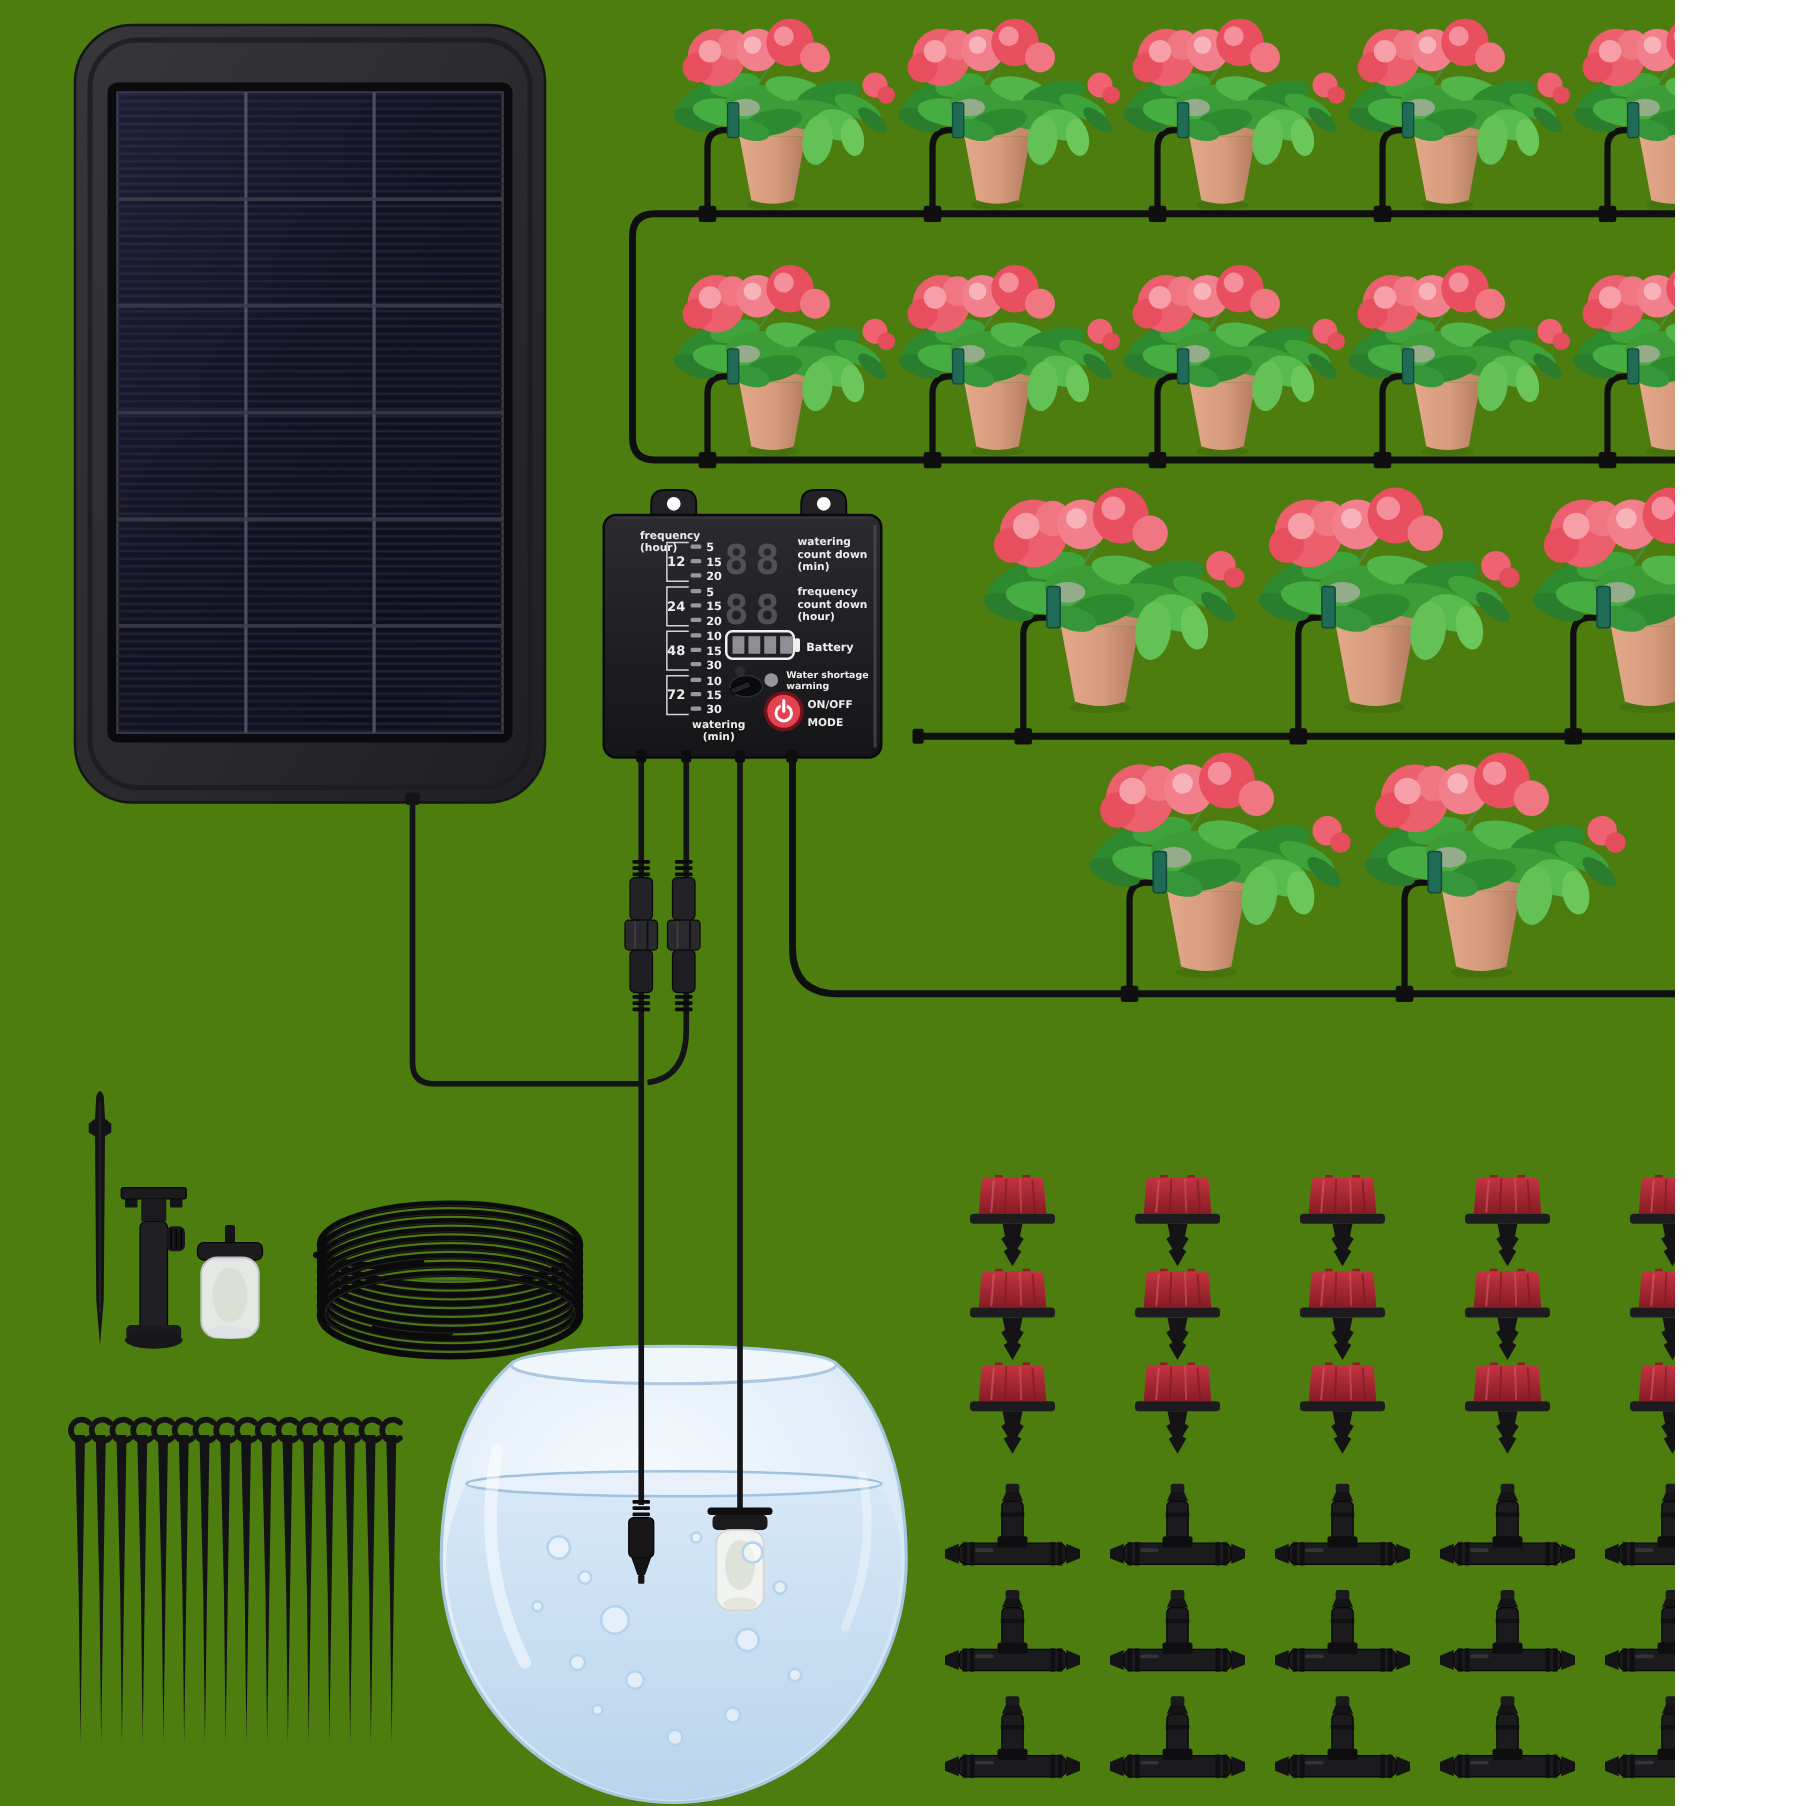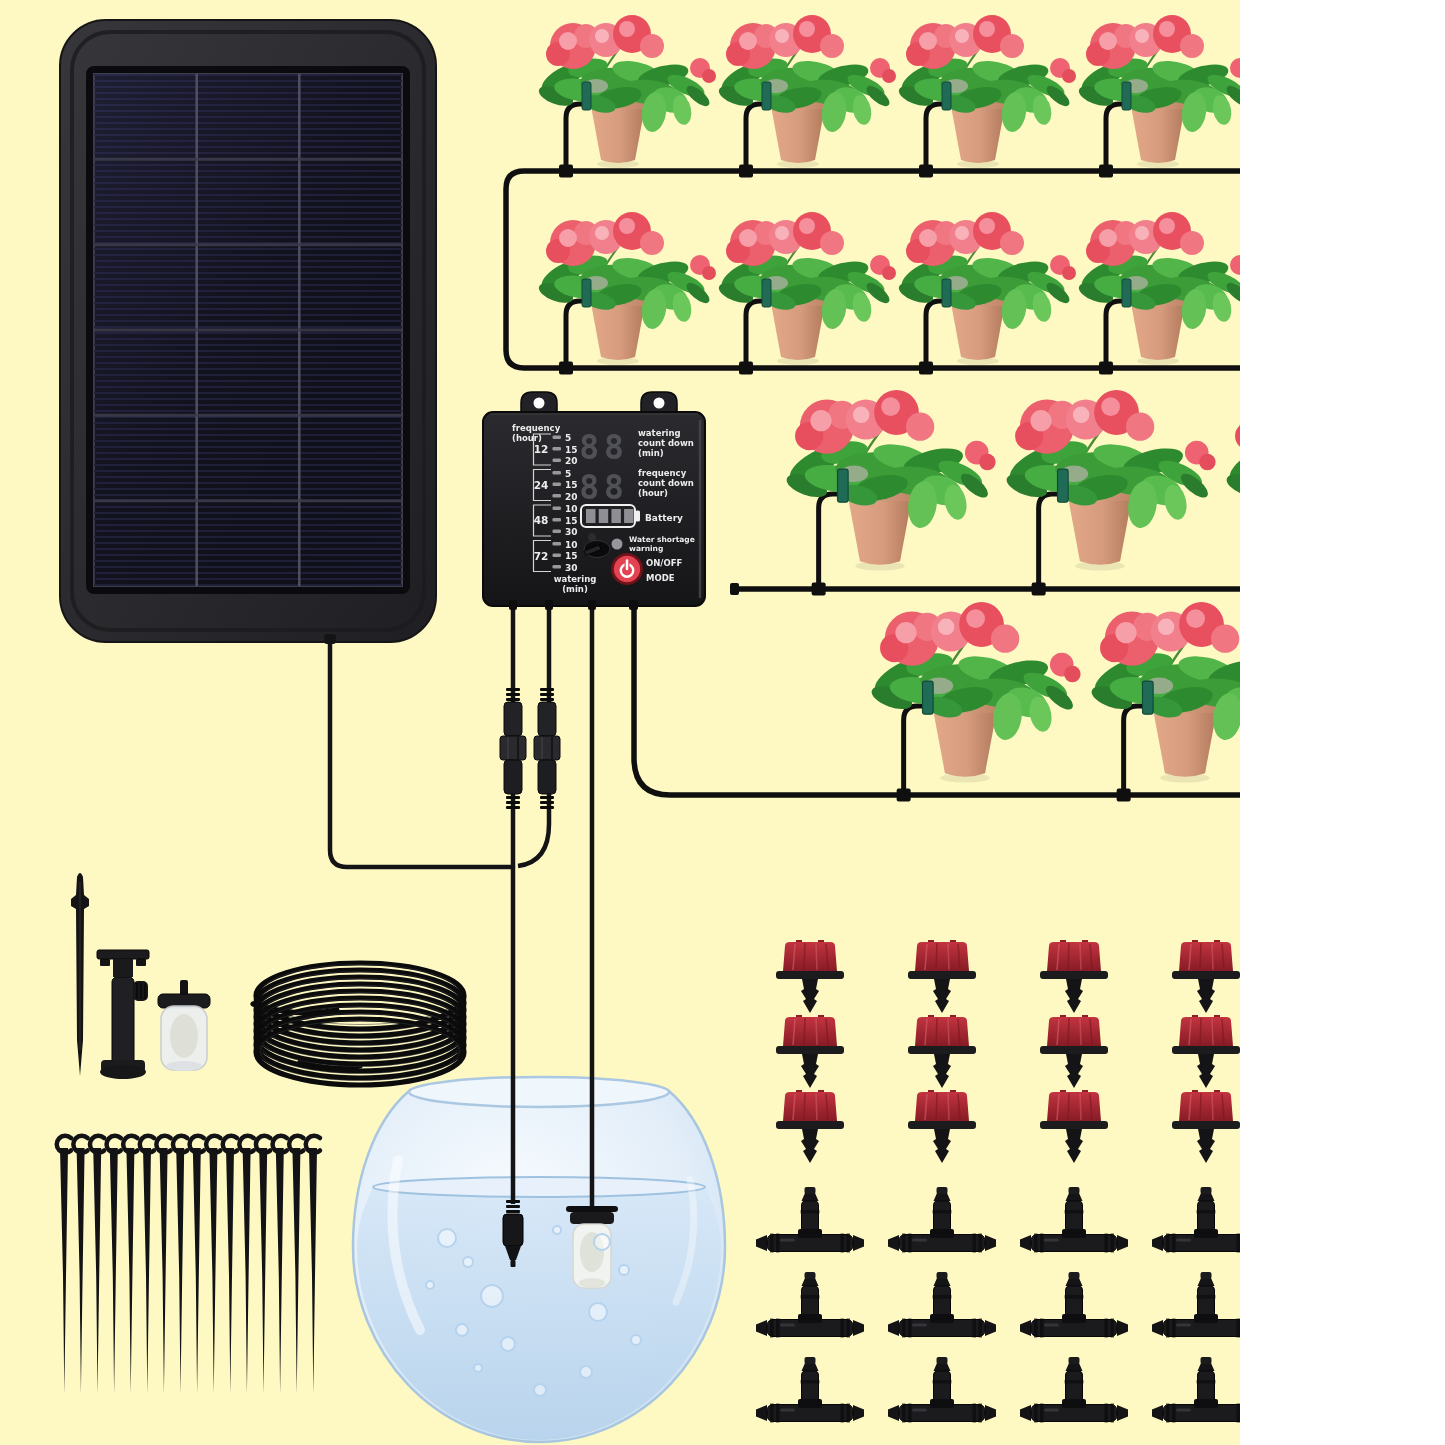--- a/index.html
+++ b/index.html
@@ -1,16 +1,16 @@
 <!DOCTYPE html>
 <html><head>
 <meta charset="utf-8">
 <style>
   html,body{margin:0;padding:0;background:#ffffff;}
-  .stage{position:relative;width:1240px;height:1445px;background:#fef9c3;overflow:hidden;}
+  .stage{position:relative;width:1340px;height:1445px;background:#4d7c0f;overflow:hidden;}
   .stage svg{position:absolute;left:0;top:0;}
   text{font-family:"DejaVu Sans", sans-serif;}
   .ct{font:bold 9px "DejaVu Sans", sans-serif;fill:#ececec;}
   .ct.big{font-size:10.5px;}
   .ct.lbl{font-size:8.5px;}
   .ct.tiny{font-size:7.5px;}
   .seg{font:bold 33px "DejaVu Sans Mono", monospace;fill:#53535a;letter-spacing:5px;opacity:.95;}
 </style>
 </head>
 <body>

